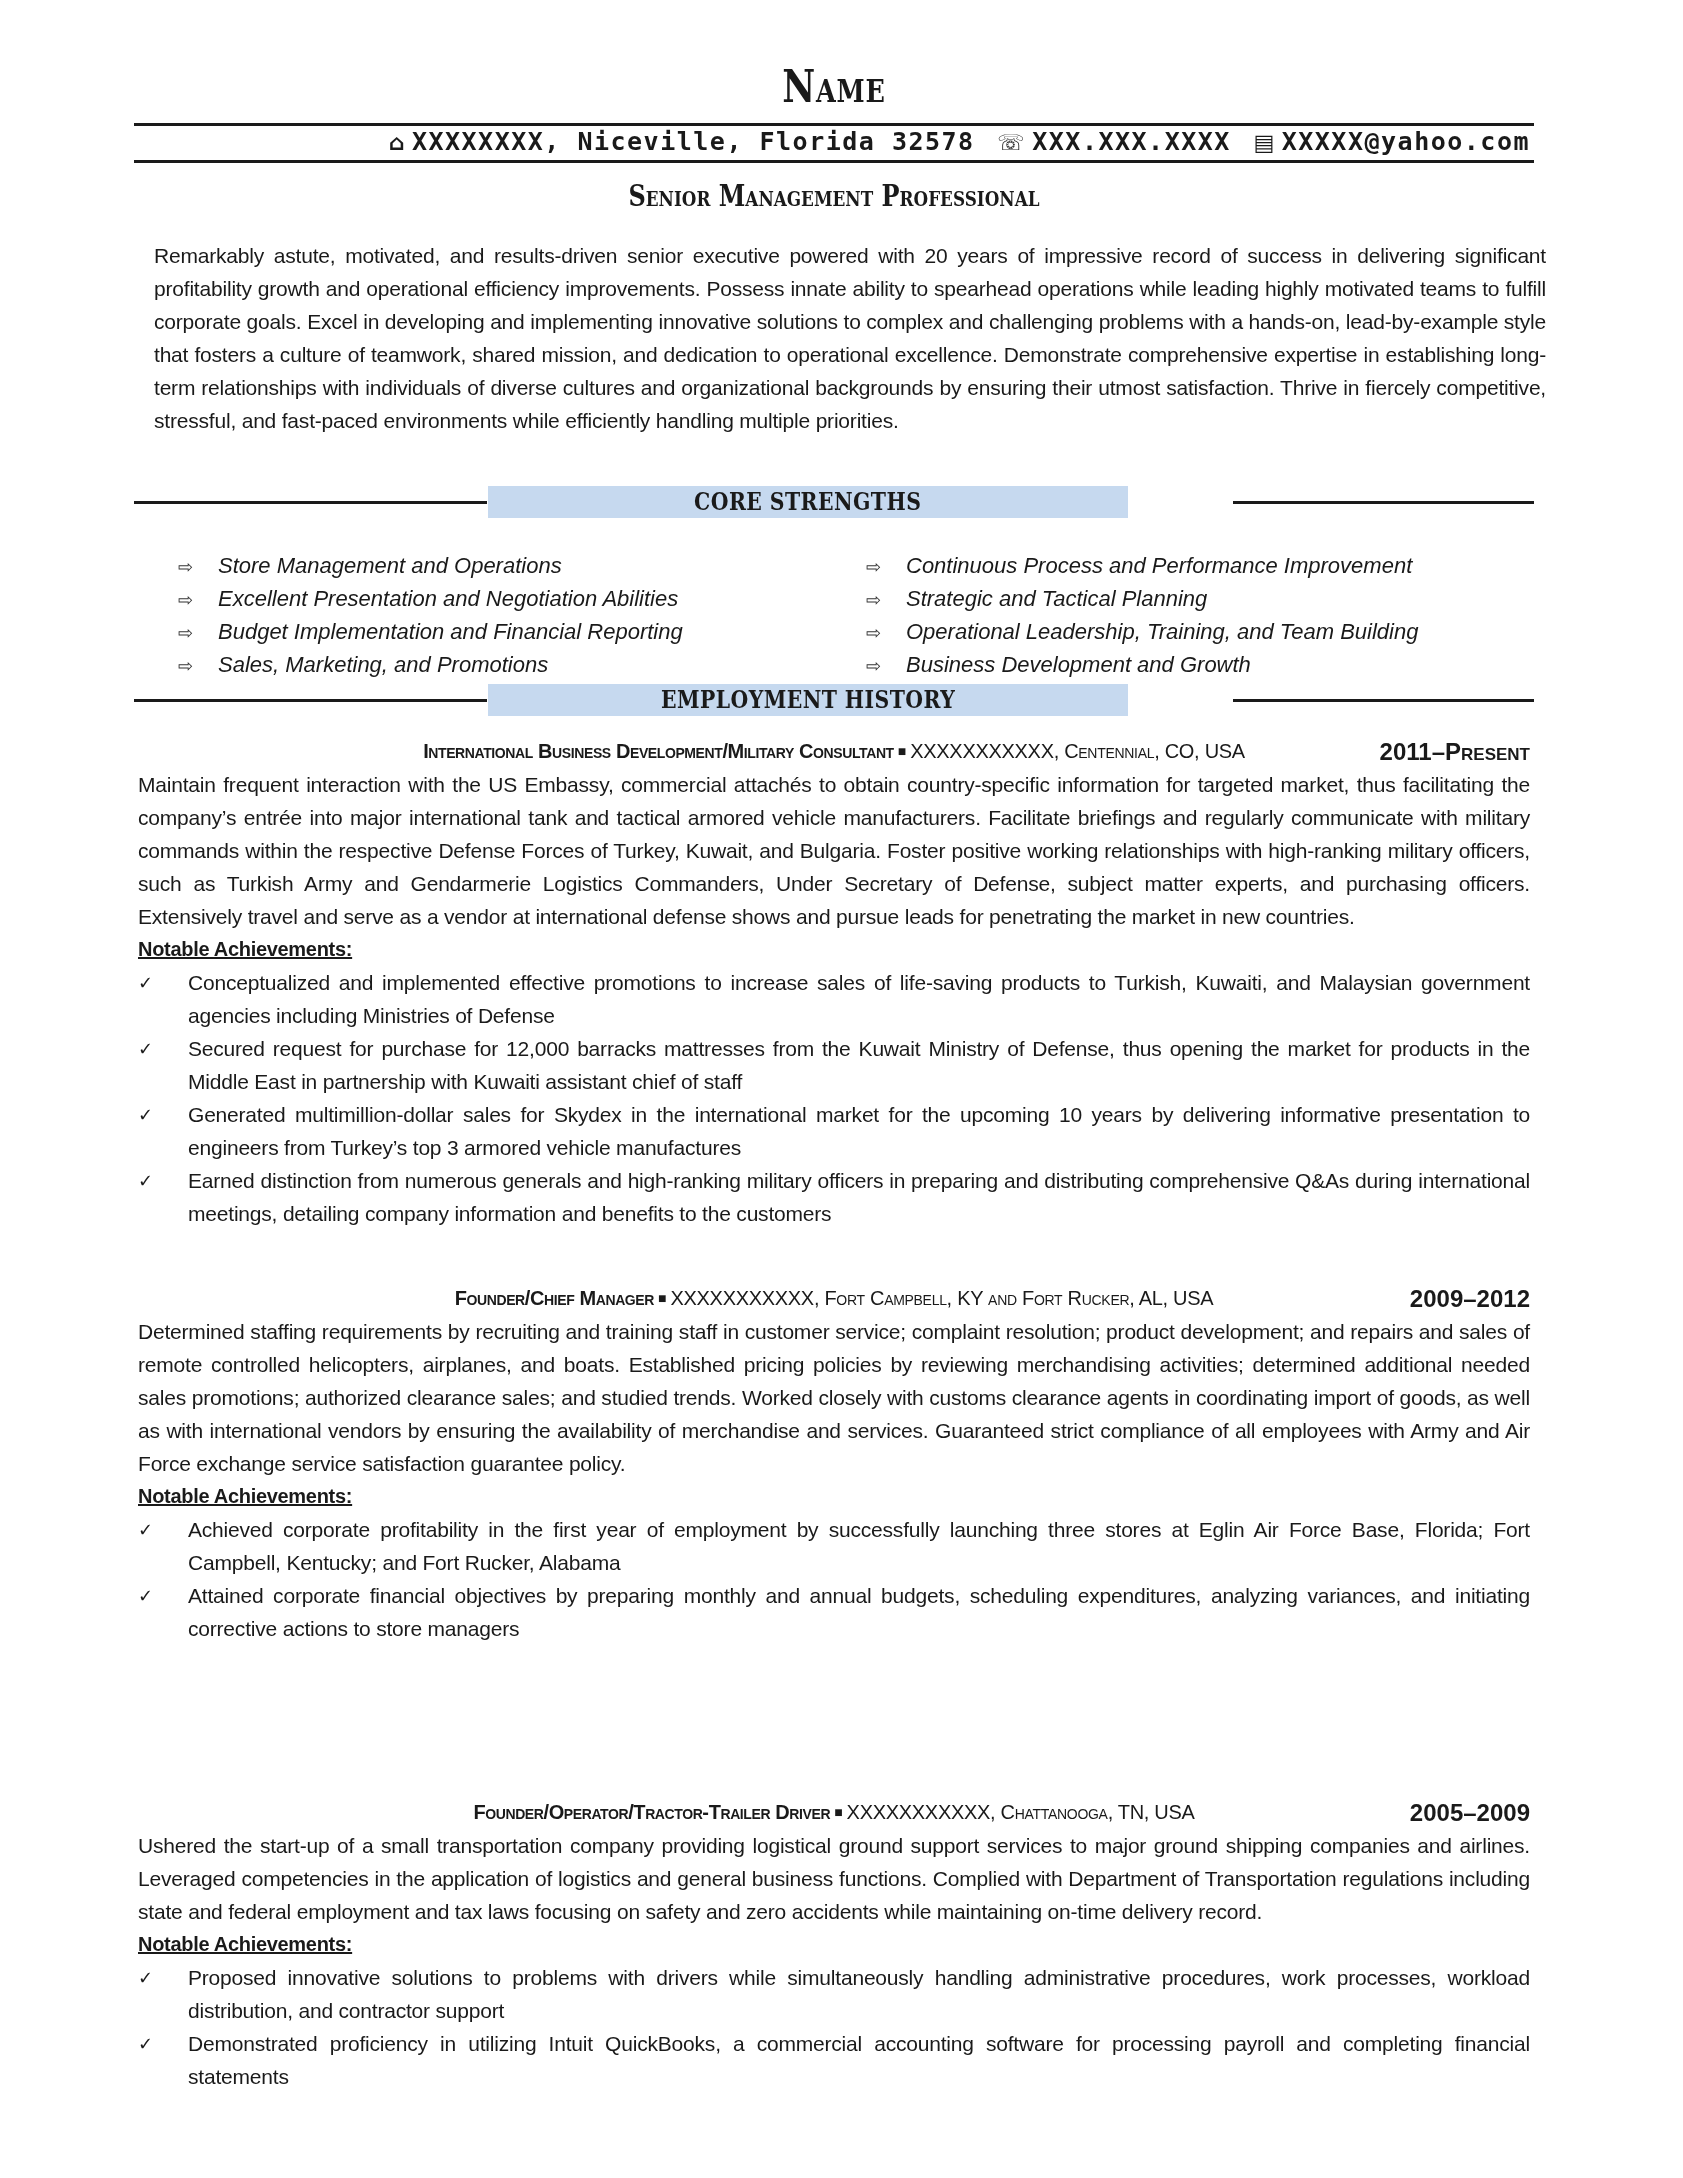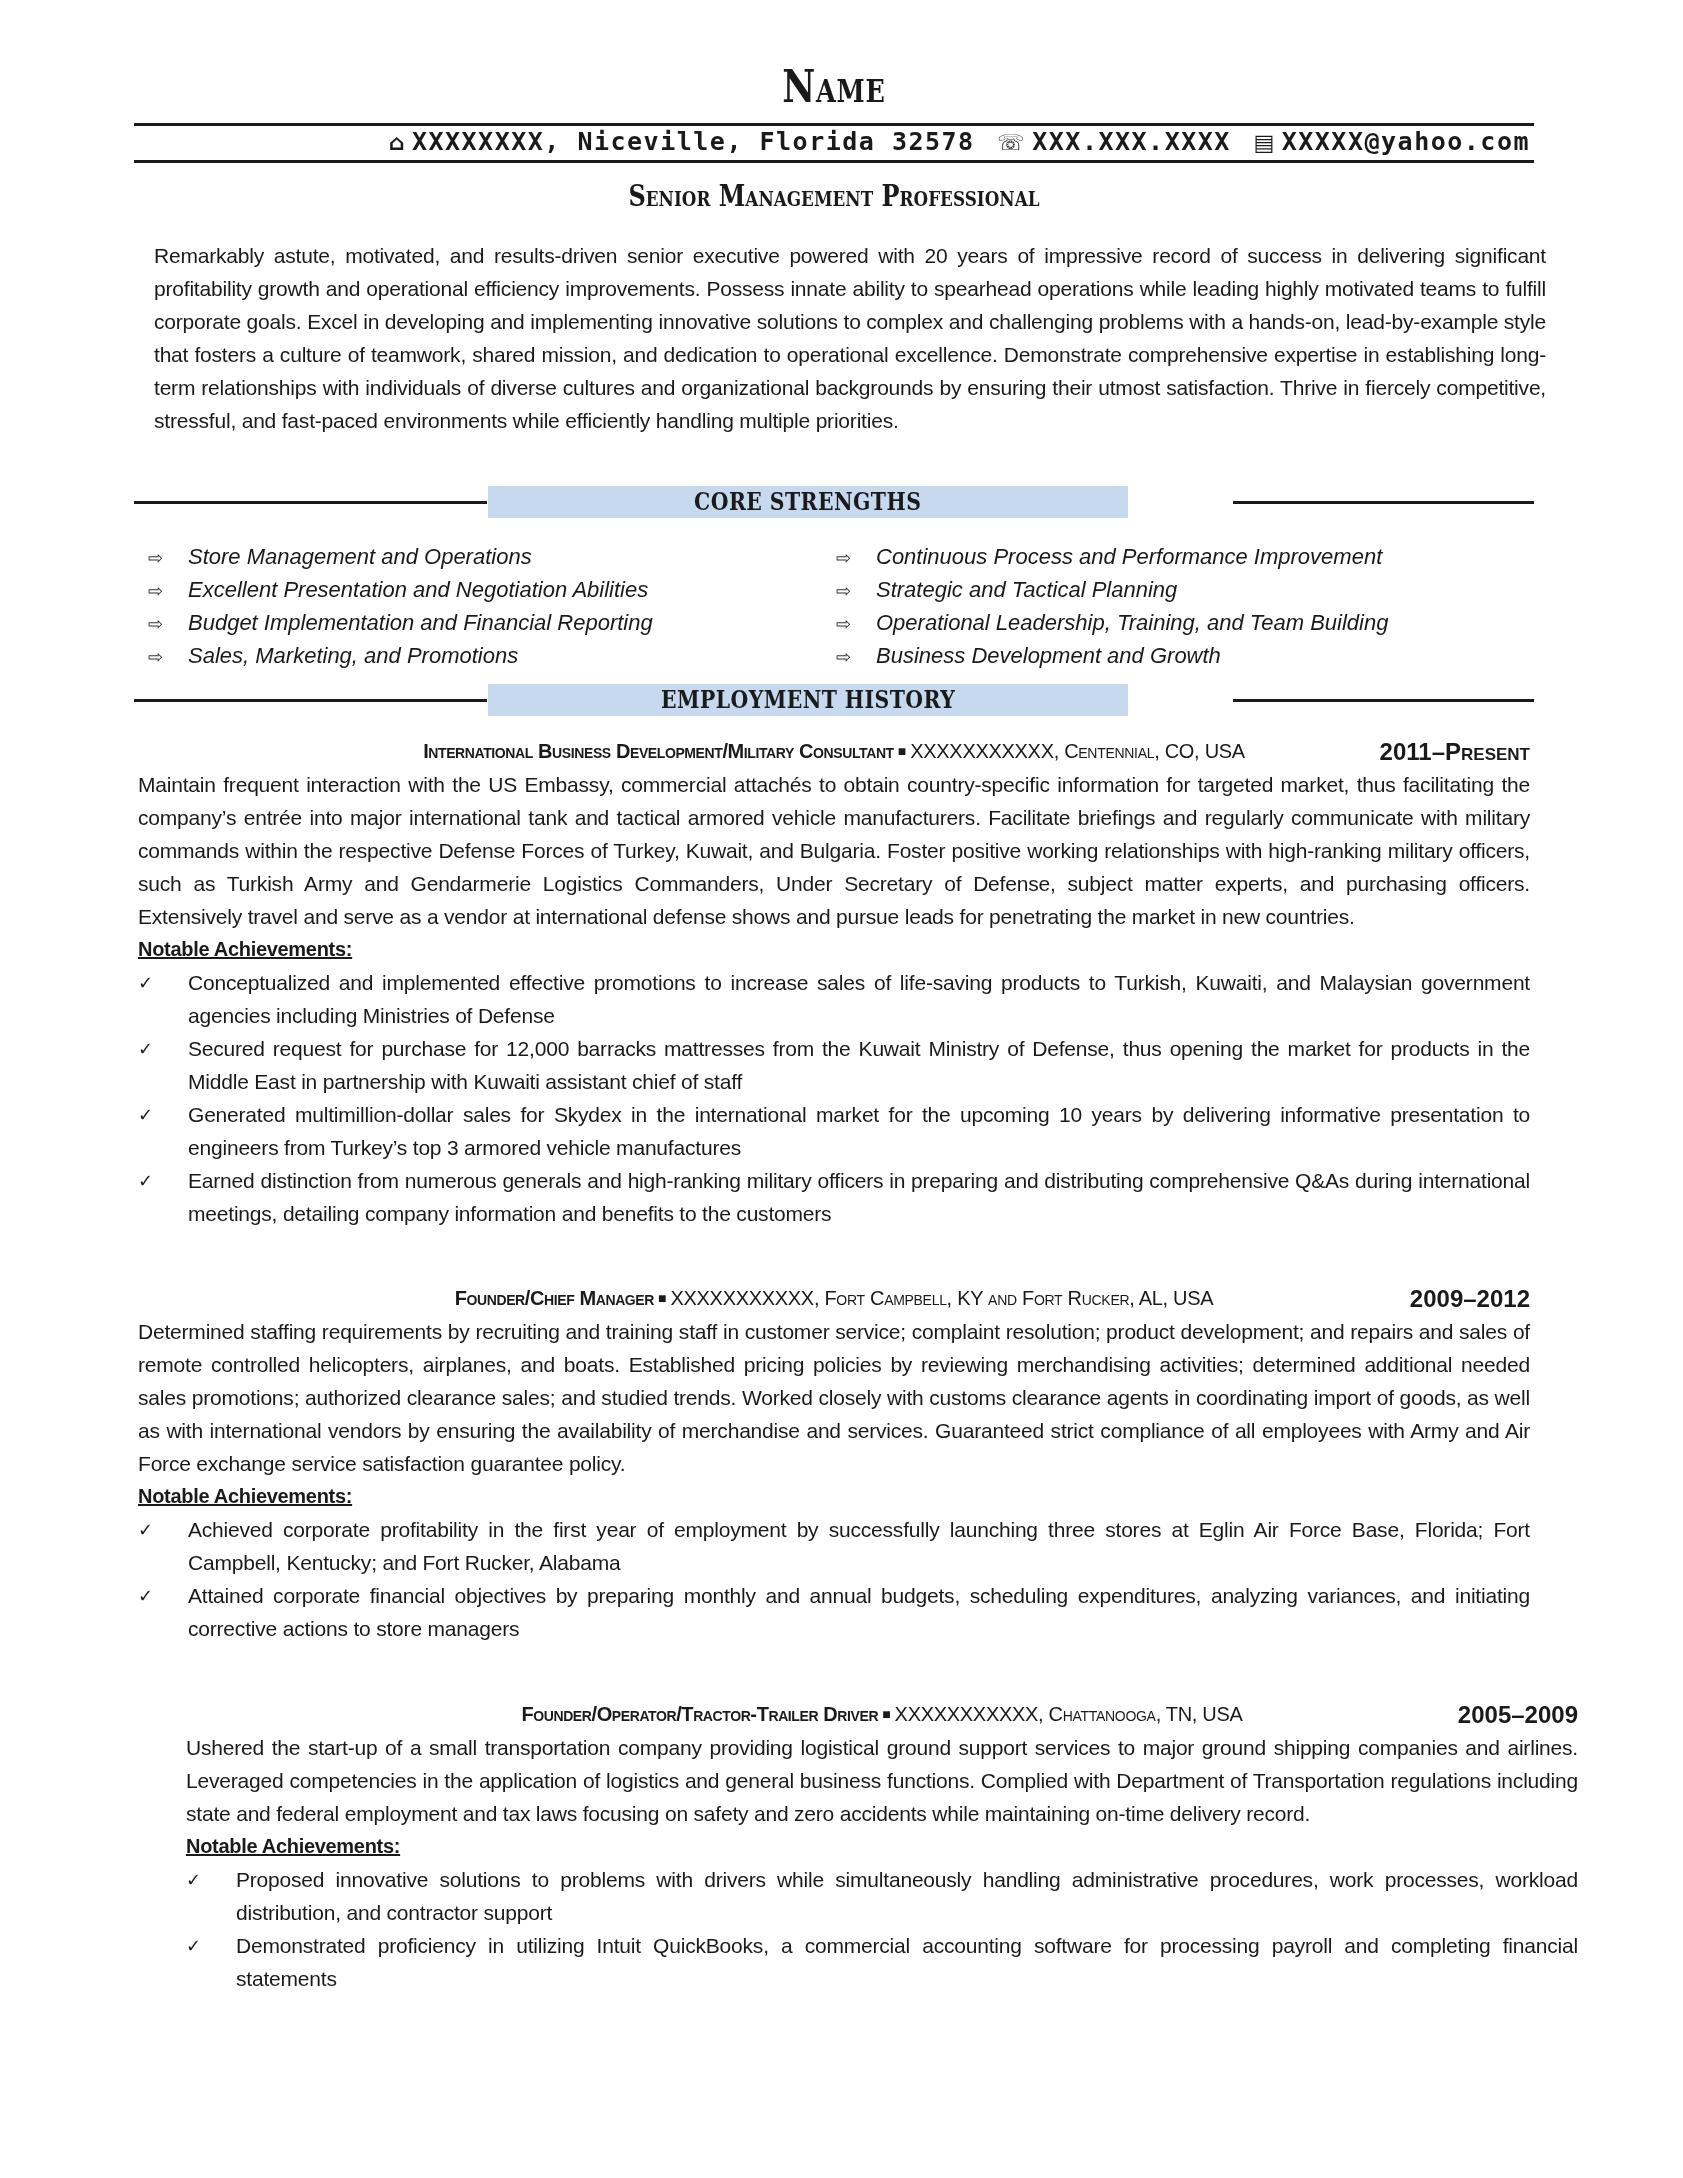--- a/index.html
+++ b/index.html
@@ -12,21 +12,21 @@
   .title { position:absolute; top:178px; left:0; width:1392px; text-align:center; font-family:"DejaVu Serif", serif; font-weight:bold; font-size:30px; font-variant:small-caps; transform:scaleX(0.8); white-space:nowrap; }
   .body-text { font-family:"Liberation Sans", sans-serif; font-size:21px; line-height:33px; text-align:justify; letter-spacing:-0.2px; }
   .summary { position:absolute; top:239px; left:0; width:1392px;margin-left:16px; }
   .section-head { position:absolute; left:-4px; width:1400px; height:32px; }
   .section-head .line { position:absolute; top:15px; height:3px; background:#1a1a1a; }
   .section-head .line.l { left:0; width:353px; }
   .section-head .line.r { left:1099px; width:301px; }
   .section-head .band { position:absolute; left:354px; width:640px; top:0; height:32px; background:#c6d9ef; text-align:center; }
   .section-head .band span { display:inline-block; font-family:"DejaVu Serif", serif; font-weight:bold; font-size:24px; line-height:32px; transform:scaleX(0.85); letter-spacing:0.5px; }
   .strengths { position:absolute; top:536px; left:10px; width:1382px; }
-  .str-col { position:absolute; top:4px; width:673px; }
+  .str-col { position:absolute; top:13px; width:673px;margin-left:30px; }
   .str-item { height:33px; line-height:33px; font-family:"Liberation Sans", sans-serif; font-style:italic; font-size:22px; white-space:nowrap; }
   .str-item .arrow { display:inline-block; width:40px; font-style:normal; font-size:18px; color:#333; }
   .job { position:absolute; left:0; width:1392px; }
   .job-head { height:33px; line-height:33px; position:relative; font-family:"Liberation Sans", sans-serif; font-size:20px; white-space:nowrap;text-align:center; }
   .job-title { font-weight:bold; font-variant:small-caps; letter-spacing:-0.4px; }
   .job-sep { font-size:14px; margin:0 4px; position:relative; top:-2px; }
   .job-company { font-variant:small-caps; letter-spacing:-0.3px; }
   .job-dates { position:absolute; right:0; top:0; font-weight:bold; font-variant:small-caps; font-size:24px; }
   .ach-label { font-family:Liberation Sans, sans-serif; font-weight:bold; font-size:20px; line-height:33px; text-decoration:underline; letter-spacing:-0.3px; }
   .ach { position:relative; padding-left:50px; }
@@ -97,21 +97,21 @@
     <div class="job-head">
       <span class="job-title">Founder/Chief Manager</span><span class="job-sep">■</span><span class="job-company">XXXXXXXXXXX, Fort Campbell, KY and Fort Rucker, AL, USA</span>
       <span class="job-dates">2009–2012</span>
     </div>
     <div class="body-text">Determined staffing requirements by recruiting and training staff in customer service; complaint resolution; product development; and repairs and sales of remote controlled helicopters, airplanes, and boats. Established pricing policies by reviewing merchandising activities; determined additional needed sales promotions; authorized clearance sales; and studied trends. Worked closely with customs clearance agents in coordinating import of goods, as well as with international vendors by ensuring the availability of merchandise and services. Guaranteed strict compliance of all employees with Army and Air Force exchange service satisfaction guarantee policy.</div>
     <div class="ach-label">Notable Achievements:</div>
     <div class="ach body-text"><span class="check">✓</span><span>Achieved corporate profitability in the first year of employment by successfully launching three stores at Eglin Air Force Base, Florida; Fort Campbell, Kentucky; and Fort Rucker, Alabama</span></div>
     <div class="ach body-text"><span class="check">✓</span><span>Attained corporate financial objectives by preparing monthly and annual budgets, scheduling expenditures, analyzing variances, and initiating corrective actions to store managers</span></div>
   </div>
 
-  <div class="job" style="top:1698px;margin-left:48px;">
+  <div class="job" style="top:1796px;">
     <div class="job-head">
       <span class="job-title">Founder/Operator/Tractor-Trailer Driver</span><span class="job-sep">■</span><span class="job-company">XXXXXXXXXXX, Chattanooga, TN, USA</span>
       <span class="job-dates">2005–2009</span>
     </div>
     <div class="body-text">Ushered the start-up of a small transportation company providing logistical ground support services to major ground shipping companies and airlines. Leveraged competencies in the application of logistics and general business functions. Complied with Department of Transportation regulations including state and federal employment and tax laws focusing on safety and zero accidents while maintaining on-time delivery record.</div>
     <div class="ach-label">Notable Achievements:</div>
     <div class="ach body-text"><span class="check">✓</span><span>Proposed innovative solutions to problems with drivers while simultaneously handling administrative procedures, work processes, workload distribution, and contractor support</span></div>
     <div class="ach body-text"><span class="check">✓</span><span>Demonstrated proficiency in utilizing Intuit QuickBooks, a commercial accounting software for processing payroll and completing financial statements</span></div>
   </div>
 

